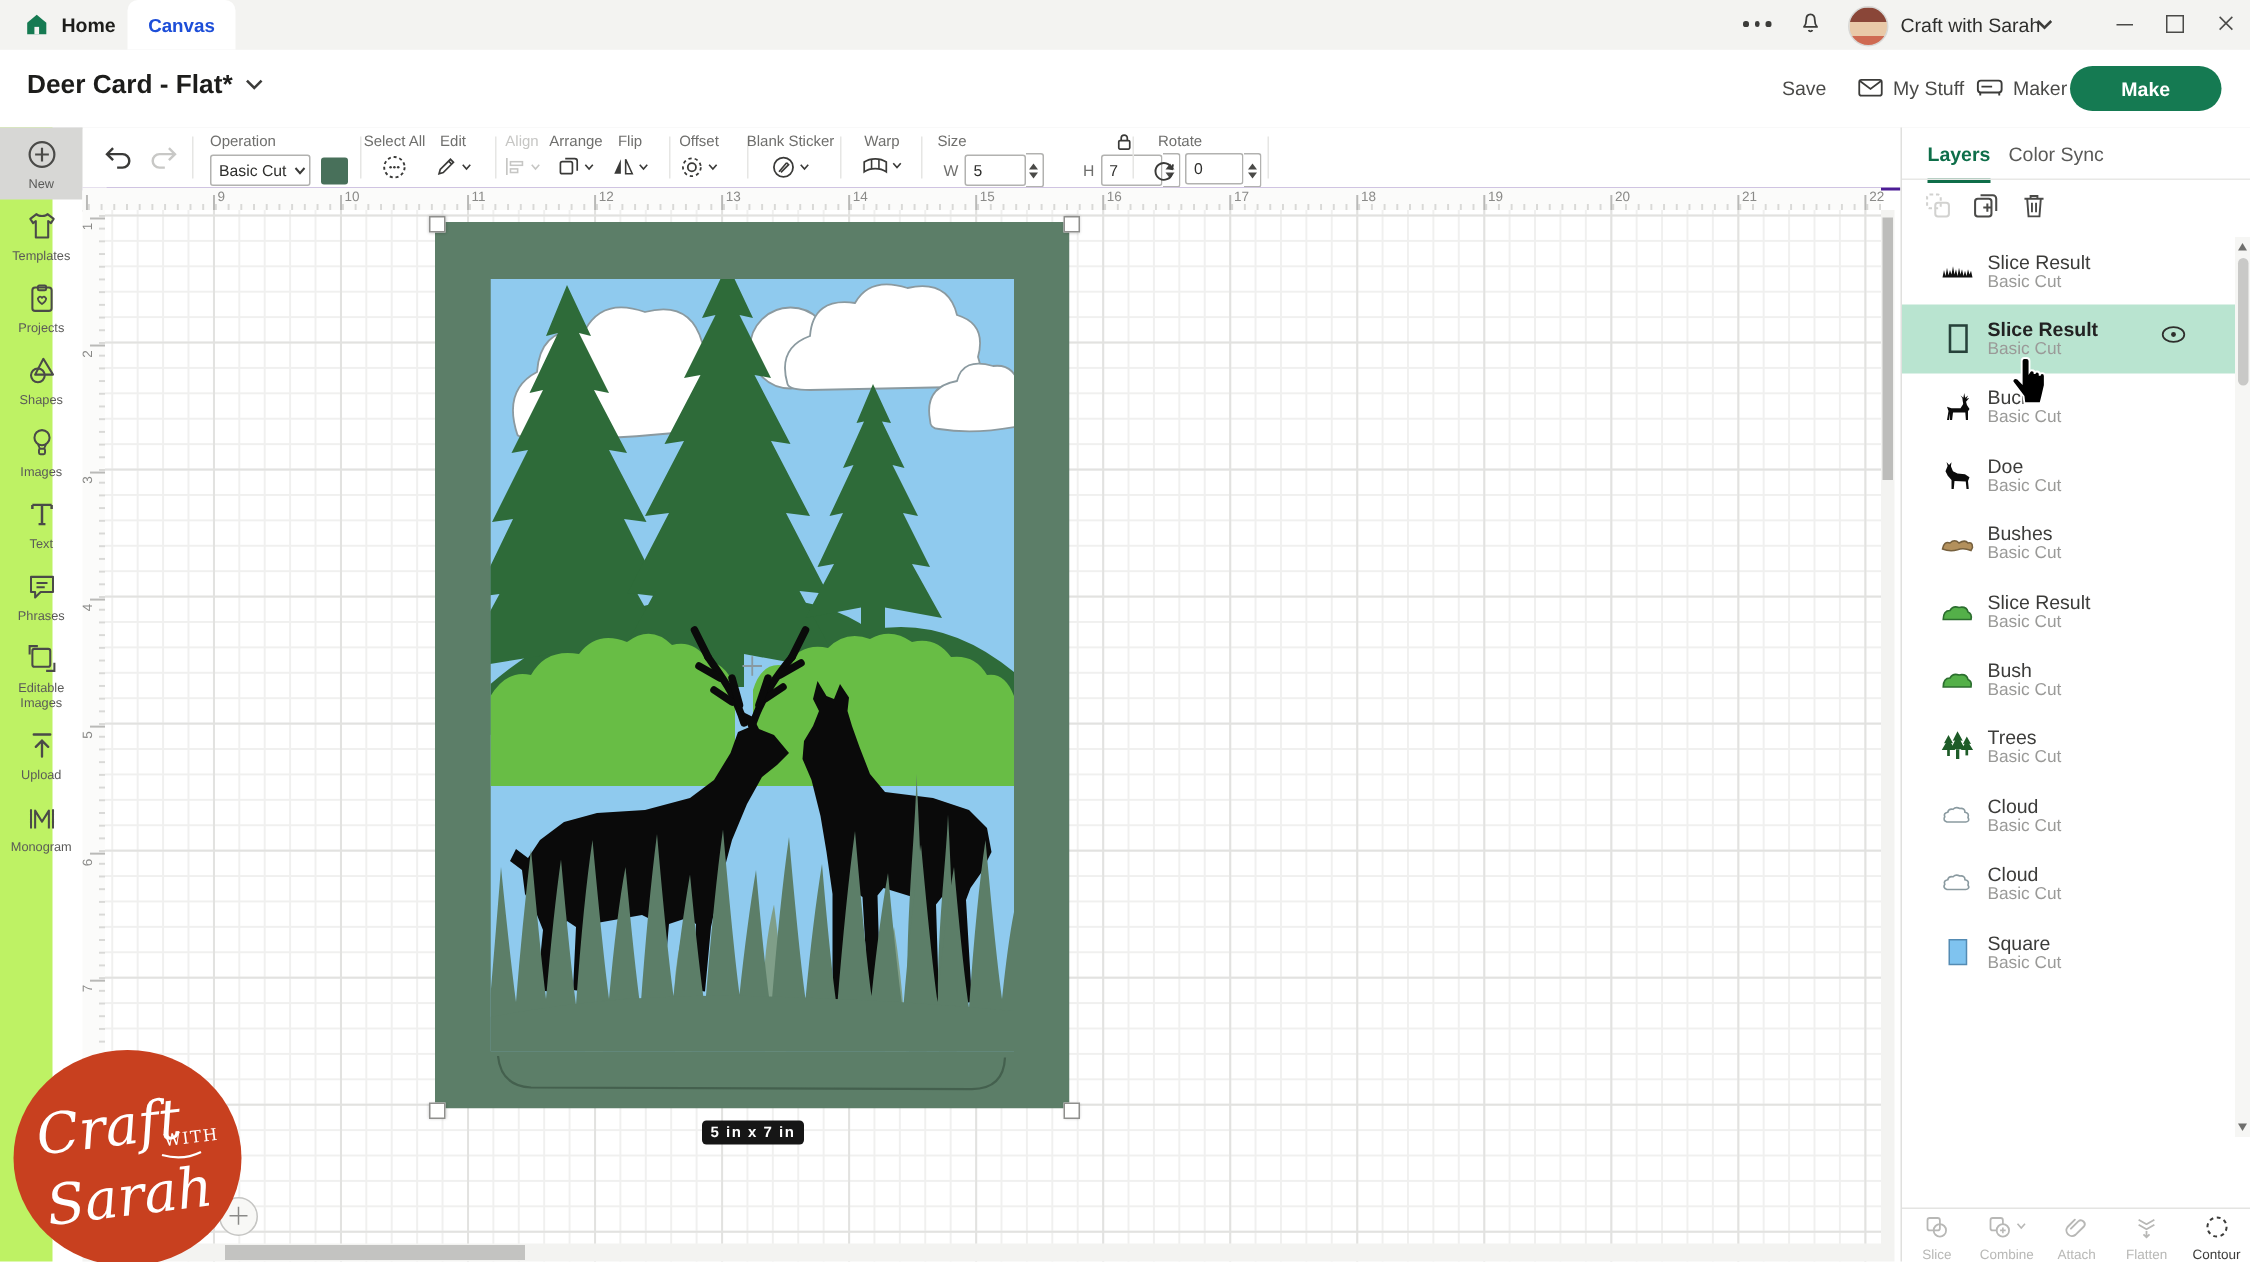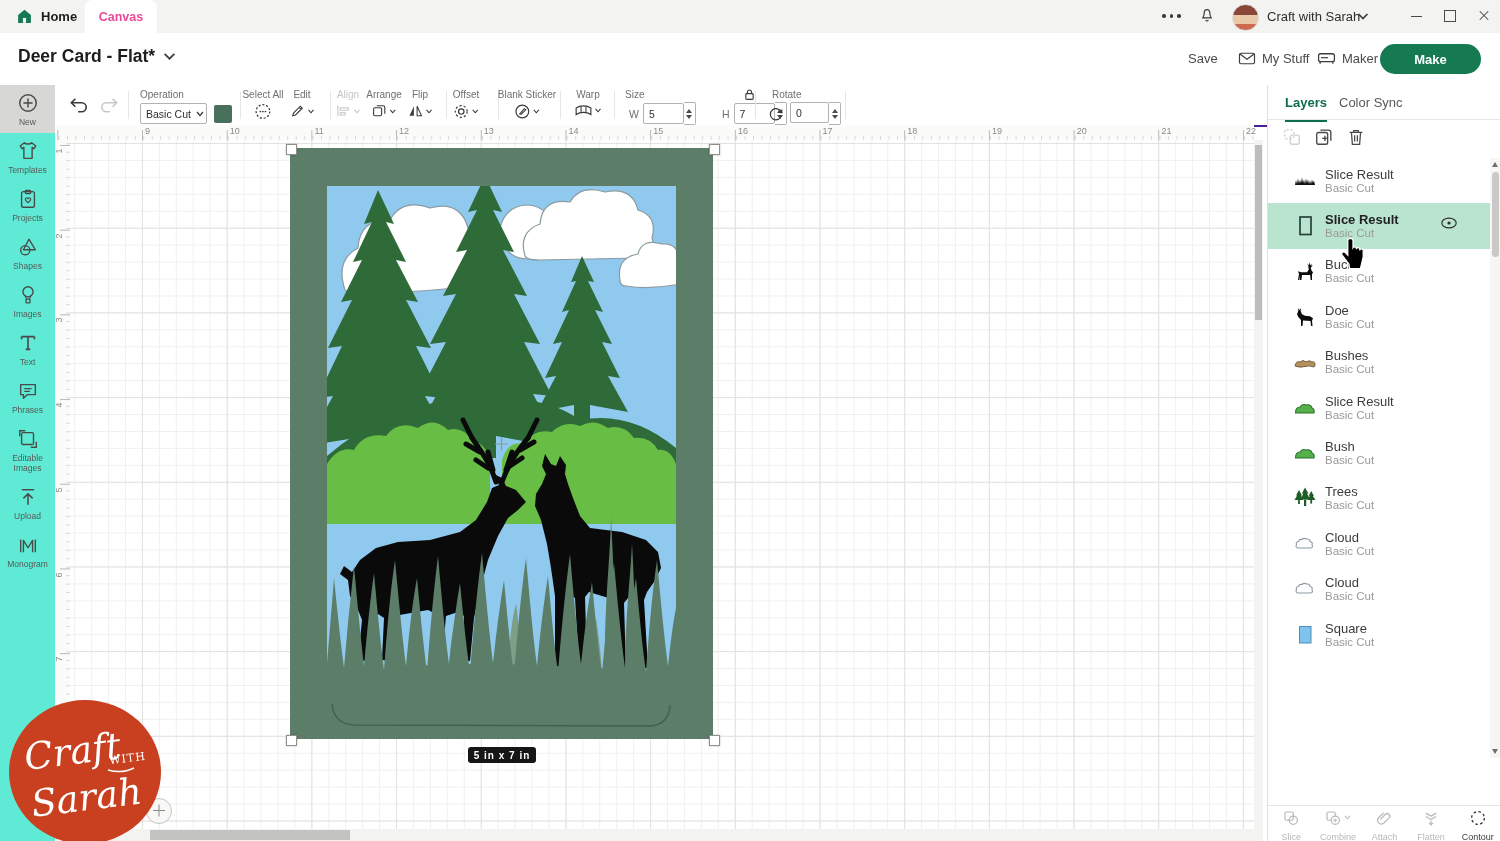--- a/index.html
+++ b/index.html
@@ -5,21 +5,21 @@
   html,body{margin:0;padding:0;width:1500px;height:841px;overflow:hidden;
     font-family:"Liberation Sans",sans-serif;background:#fff;
     -webkit-font-smoothing:antialiased;}
   .abs{position:absolute}
   svg{display:block}
   
   #topbar{left:0;top:0;width:1500px;height:33px;background:#f3f3f1;border-bottom:1px solid #e3e3e1}
   #home-tab{left:8px;top:0;width:72px;height:33px;display:flex;align-items:center;gap:8px;padding-left:8px}
   #home-tab span{font-size:13px;font-weight:700;color:#1d1d1b}
   #canvas-tab{left:85px;top:0;width:72px;height:33px;background:#fff;border-radius:7px 7px 0 0;
-    display:flex;align-items:center;justify-content:center;font-size:12.5px;font-weight:700;color:#ec4899}
+    display:flex;align-items:center;justify-content:center;font-size:12.5px;font-weight:700;color:#1d4ed8}
   .dots{display:flex;gap:4px;align-items:center}
   .dots i{width:3.5px;height:3.5px;border-radius:50%;background:#3c3c3a}
   #avatar{left:1232px;top:4px;width:25px;height:25px;border-radius:50%;
     background:linear-gradient(180deg,#8a4638 0 40%,#e9c9a8 40% 75%,#cf6a52 75%);border:1px solid #d8d8d6}
   #account-name{left:1267px;top:9px;font-size:13px;color:#2e2e2c}
   .winbtn{top:8px;width:16px;height:16px;display:flex;align-items:center;justify-content:center}
   #min-btn i{display:block;width:11px;height:0;border-top:1.4px solid #4a4a48}
   #max-btn i{display:block;width:10px;height:10px;border:1.4px solid #4a4a48}
   #close-btn{position:relative}
   #close-btn i,#close-btn b{position:absolute;left:2px;top:7px;width:12px;height:0;border-top:1.5px solid #4a4a48}
@@ -39,21 +39,21 @@
   .tb-icon{margin-top:3px;display:flex;align-items:center;justify-content:center;gap:2px;color:#3a3a38}
   .tb-group.disabled .tb-label,.tb-group.disabled .tb-icon{color:#c6c6c4}
   .num-input{display:inline-flex;align-items:center;height:19px;border:1px solid #b2b2b0;border-radius:2px;
     font-size:10.5px;color:#2e2e2c;padding:0 2px 0 5px;background:#fff}
   .stepper{display:inline-flex;flex-direction:column;justify-content:center;gap:2px;width:11px;height:21px;
     border:1px solid #b2b2b0;border-left:none;border-radius:0 2px 2px 0;align-items:center;background:#fff}
   .stepper i{width:0;height:0;border-left:3.5px solid transparent;border-right:3.5px solid transparent}
   .stepper .up{border-bottom:4px solid #4a4a48}.stepper .dn{border-top:4px solid #4a4a48}
   .fld-label{font-size:10.5px;color:#6f6f6d;margin:0 4px}
   
-  #sidebar{left:0;top:85px;width:55px;height:756px;background:#5eead4}
+  #sidebar{left:0;top:85px;width:35px;height:756px;background:#bef264}
   .side-item{position:relative;width:55px;padding:7px 0 6px;text-align:center;color:#4a4a48}
   .side-item.highlight{background:#d7d7d5}
   .side-icon{display:flex;justify-content:center}
   .side-label{display:block;font-size:8.5px;color:#5a5a58;line-height:10px;margin-top:3px;padding:0 2px}
   
   #hruler{left:55px;top:125px;width:1199px;height:15px;background:#fbfbfa;border-bottom:1px solid #dcdcda;
     background-image:linear-gradient(to right,#b9b9b7 1px,transparent 1px),linear-gradient(to right,#d9d9d7 1px,transparent 1px);
     background-size:84.7px 10px,8.47px 4px;background-position:87px bottom,3.6px bottom;background-repeat:repeat-x}
   #vruler{left:55px;top:140px;width:15px;height:701px;background:#fbfbfa;border-right:1px solid #dcdcda;
     background-image:linear-gradient(to bottom,#b9b9b7 1px,transparent 1px),linear-gradient(to bottom,#d9d9d7 1px,transparent 1px);

